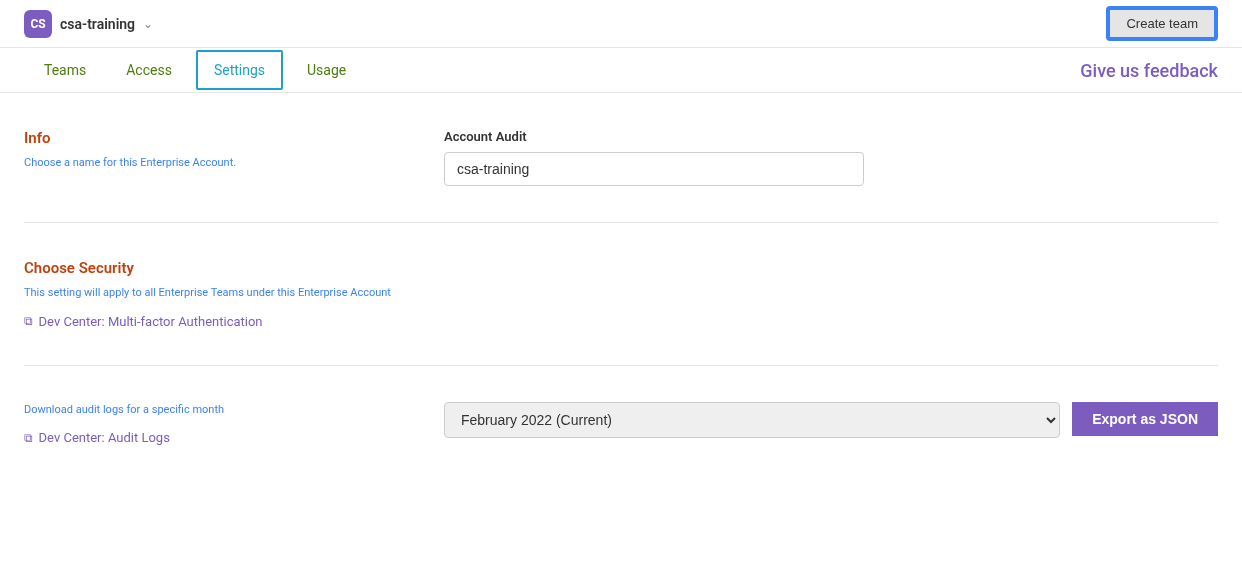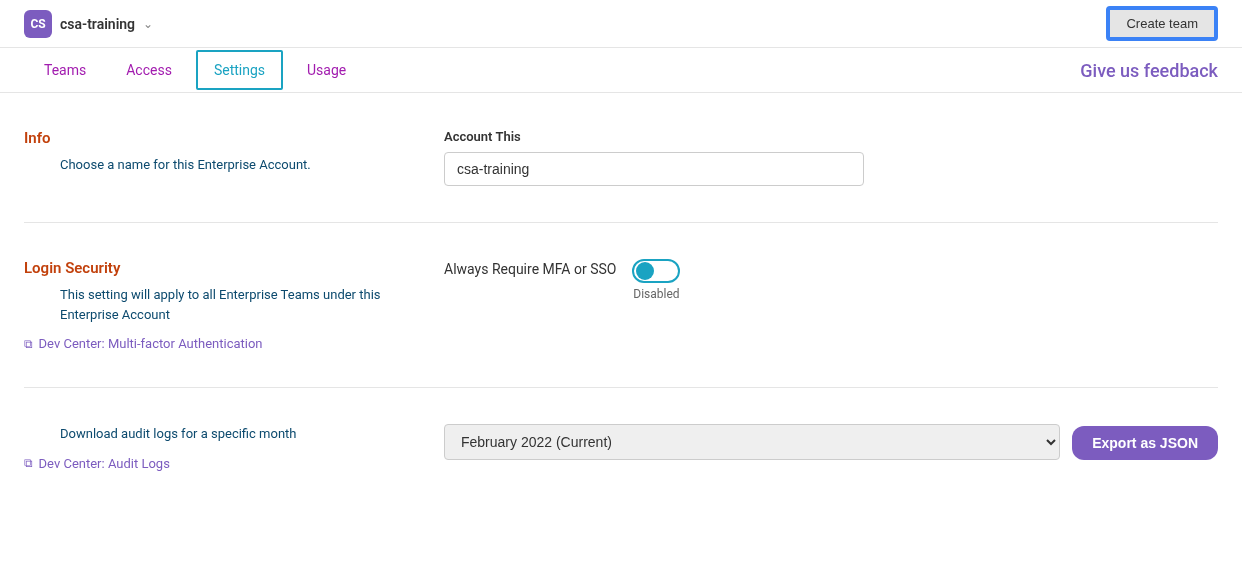--- a/index.html
+++ b/index.html
@@ -67,21 +67,21 @@
       border-bottom: 1px solid #e5e5e5;
       background: #fff;
     }
     .nav-tabs-left {
       display: flex;
       align-items: center;
     }
     .tab {
       padding: 14px 20px;
       font-size: 14px;
-      color: #a21caf;
+      color: #4d7c0f;
       cursor: pointer;
       text-decoration: none;
       display: block;
     }
     .tab.active {
       color: #1aa3c2;
       border: 2px solid #1aa3c2;
       margin: 0 4px;
       padding: 10px 16px;
       border-radius: 2px;
@@ -113,24 +113,23 @@
     .section-right {
       flex: 1;
     }
     .section-title {
       font-size: 15px;
       font-weight: 600;
       color: #c2410c;
       margin-bottom: 8px;
     }
     .section-description {
-      font-size: 13px;
-      color: #0c4a6e;
+      font-size: 11px;
+      color: #3b82f6;
       line-height: 1.5;
-      margin-left: 36px;
     }
     .dev-center-link {
       display: flex;
       align-items: center;
       gap: 6px;
       color: #7c5cbf;
       font-size: 13px;
       text-decoration: none;
       margin-top: 12px;
     }
@@ -193,41 +192,41 @@
       transition: left 0.2s;
     }
     .toggle-status {
       font-size: 12px;
       color: #666;
     }
 
     
     .audit-row {
       display: flex;
-      align-items: flex-end;
+      align-items: flex-start;
       gap: 12px;
     }
     .month-select {
       flex: 1;
       max-width: 620px;
       padding: 8px 12px;
       border: 1px solid #ccc;
       border-radius: 4px;
       font-size: 14px;
       color: #333;
       appearance: auto;
       cursor: pointer;
       outline: none;
     }
     .export-btn {
       background: #7c5cbf;
       color: #fff;
       border: none;
       padding: 9px 20px;
-      border-radius: 12px;
+      border-radius: 0;
       font-size: 14px;
       font-weight: 600;
       cursor: pointer;
       white-space: nowrap;
     }
   </style>
 </head>
 <body>
 
 <div class="header">
@@ -250,44 +249,33 @@
 </div>
 
 <div class="main-content">
 
   <div class="section">
     <div class="section-left">
       <div class="section-title">Info</div>
       <div class="section-description">Choose a name for this Enterprise Account.</div>
     </div>
     <div class="section-right">
-      <div class="field-label">Account This</div>
+      <div class="field-label">Account Audit</div>
       <input class="text-input" type="text" value="csa-training" style="">
     </div>
   </div>
 
   <div class="section">
     <div class="section-left">
-      <div class="section-title">Login Security</div>
+      <div class="section-title">Choose Security</div>
       <div class="section-description">This setting will apply to all Enterprise Teams under this Enterprise Account</div>
       <a class="dev-center-link" href="#">
         <span class="link-icon">⧉</span>
         <span>Dev Center: Multi-factor Authentication</span>
       </a>
-    </div>
-    <div class="section-right">
-      <div class="toggle-row">
-        <span class="toggle-label-text">Always Require MFA or SSO</span>
-        <div class="toggle-wrapper">
-          <div class="toggle">
-            <div class="toggle-knob"></div>
-          </div>
-          <span class="toggle-status">Disabled</span>
-        </div>
-      </div>
     </div>
   </div>
 
   <div class="section" style="border-bottom: none;">
     <div class="section-left">
       <div class="section-description">Download audit logs for a specific month</div>
       <a class="dev-center-link" href="#">
         <span class="link-icon">⧉</span>
         <span>Dev Center: Audit Logs</span>
       </a>

